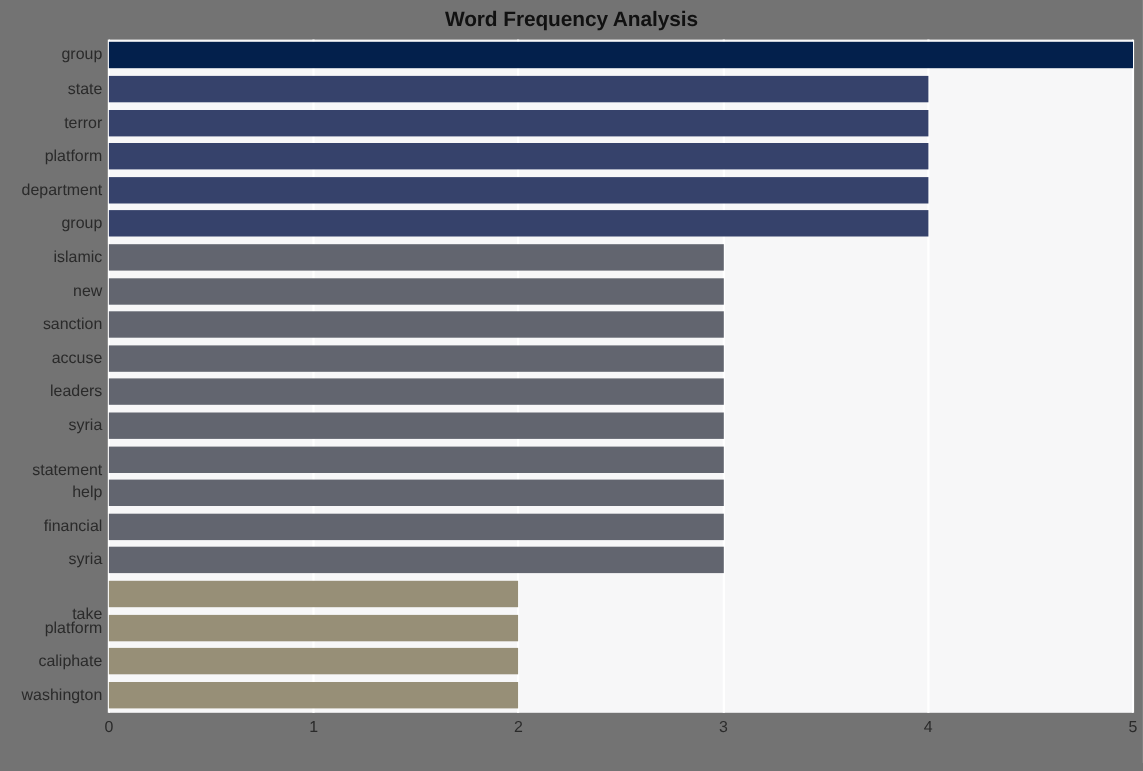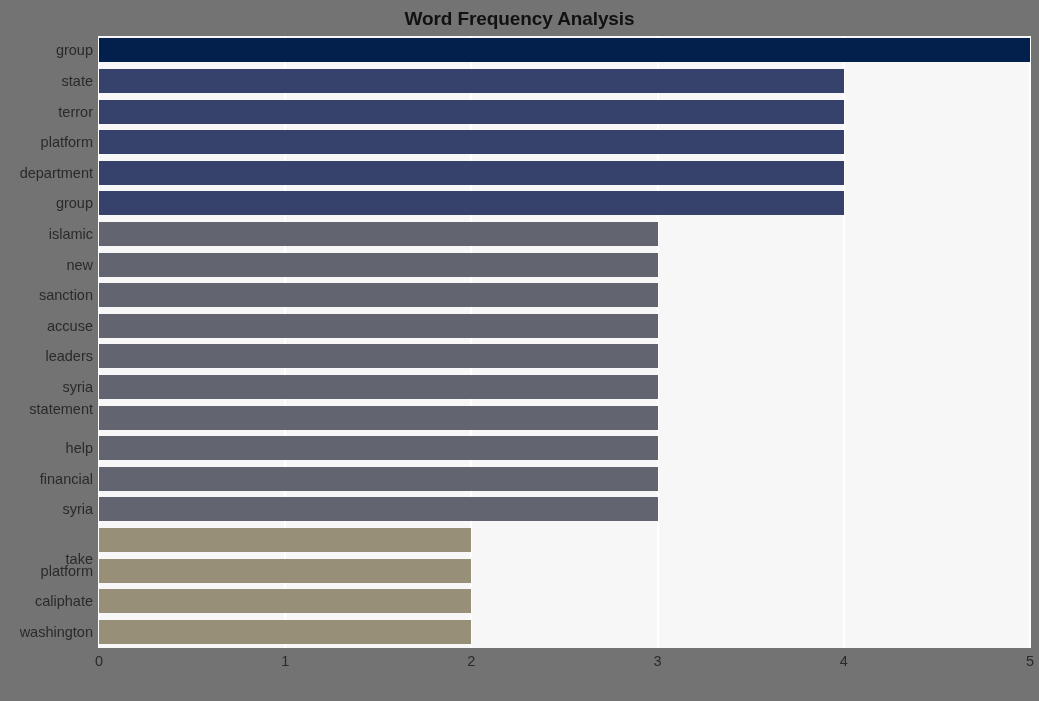--- a/index.html
+++ b/index.html
@@ -198,21 +198,21 @@
       <div class="ytick-label" style="top: 66.5px;">terror</div>
       <div class="ytick-label" style="top: 97.1px;">platform</div>
       <div class="ytick-label" style="top: 127.7px;">department</div>
       <div class="ytick-label" style="top: 158.3px;">group</div>
       <div class="ytick-label" style="top: 188.9px;">islamic</div>
       <div class="ytick-label" style="top: 219.5px;">new</div>
       <div class="ytick-label" style="top: 250.1px;">sanction</div>
       <div class="ytick-label" style="top: 280.7px;">accuse</div>
       <div class="ytick-label" style="top: 311.3px;">leaders</div>
       <div class="ytick-label" style="top: 341.9px;">syria</div>
-      <div class="ytick-label" style="top: 364px;">statement</div>
+      <div class="ytick-label" style="top: 383px;">statement</div>
       <div class="ytick-label" style="top: 403.1px;">help</div>
       <div class="ytick-label" style="top: 433.7px;">financial</div>
       <div class="ytick-label" style="top: 464.3px;">syria</div>
       <div class="ytick-label" style="top: 514px; margin-left: 12px;">take</div>
       <div class="ytick-label" style="top: 525.5px;">platform</div>
       <div class="ytick-label" style="top: 556.1px;">caliphate</div>
       <div class="ytick-label" style="top: 586.7px;">washington</div>
     </div>
 
   <div id="x-axis">

